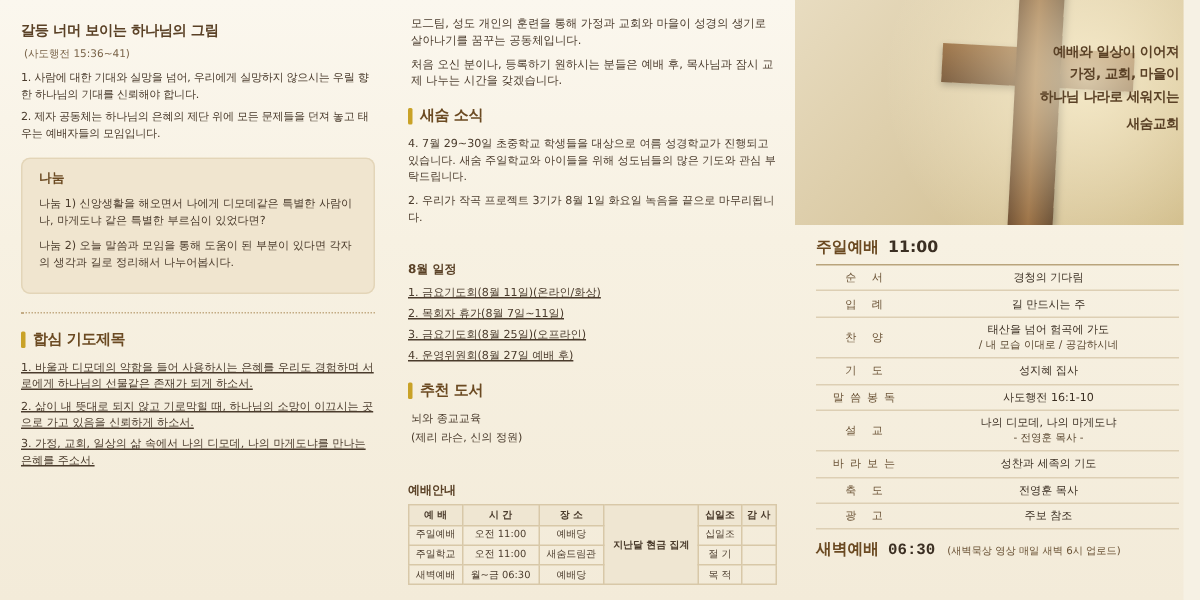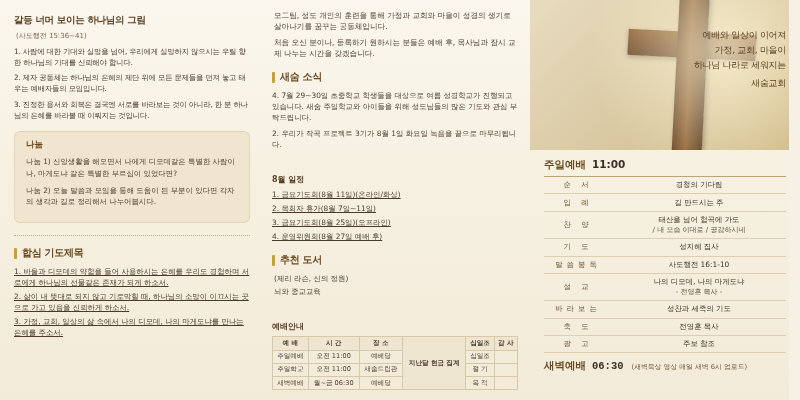--- a/index.html
+++ b/index.html
@@ -58,21 +58,21 @@
   .cross-area:after{content:"";position:absolute;inset:0;
     background:radial-gradient(circle at 72% 35%,rgba(255,245,215,.75),rgba(255,245,215,0) 62%);}
   .cross{position:absolute;right:26px;top:-14px;width:150px;height:165px;}
   .cross .v{position:absolute;left:52px;top:0;width:30px;height:165px;
     background:linear-gradient(90deg,#5d3a1c,#8a5a2b 45%,#4a2c12);
     box-shadow:2px 0 5px rgba(0,0,0,.35);transform:rotate(3deg);}
   .cross .h{position:absolute;left:4px;top:46px;width:128px;height:26px;
     background:linear-gradient(180deg,#8a5a2b,#5d3a1c);
     box-shadow:0 2px 5px rgba(0,0,0,.3);transform:rotate(3deg);}
   .hero-txt{position:absolute;right:14px;top:28px;text-align:right;z-index:5;}
-  .hero-txt div{font-size:9px;color:#5a4126;line-height:1.65;font-weight:normal;letter-spacing:-0.3px;}
+  .hero-txt div{font-size:9px;color:#5a4126;line-height:1.65;font-weight:bold;letter-spacing:-0.3px;}
   .hero-name{font-size:17px;color:#7a4a12;font-weight:bold;margin-top:3px;letter-spacing:-0.5px;}
 
   .order{padding:8px 14px 0 14px;}
   .order-head{display:flex;align-items:baseline;gap:6px;margin-bottom:4px;}
   .order-head .t{font-size:10.5px;font-weight:bold;color:#6b4a22;}
   .order-head .time{font-size:10.5px;font-weight:bold;color:#3b2f23;}
   table.order-tbl{border-collapse:collapse;width:100%;font-size:7.4px;}
   table.order-tbl td{padding:3.2px 2px;border-bottom:1px solid #ddcfb4;color:#3b2f23;}
   table.order-tbl td.k{width:64px;text-align:center;letter-spacing:4px;color:#6b5336;}
   table.order-tbl td.v{text-align:center;}
@@ -89,21 +89,20 @@
 <body>
 
 <div class="page">
 
   <div class="col-left">
     <div class="sect-title">갈등 너머 보이는 하나님의 그림</div>
     <div class="sect-sub">(사도행전 15:36~41)</div>
 
     <p class="body">1. 사람에 대한 기대와 실망을 넘어, 우리에게 실망하지 않으시는 우릴 향한 하나님의 기대를 신뢰해야 합니다.</p>
     <p class="body">2. 제자 공동체는 하나님의 은혜의 제단 위에 모든 문제들을 던져 놓고 태우는 예배자들의 모임입니다.</p>
-    <p class="body">3. 진정한 용서와 회복은 결국엔 서로를 바라보는 것이 아니라, 한 분 하나님의 은혜를 바라볼 때 이뤄지는 것입니다.</p>
 
     <div class="shared-box">
       <h4>나눔</h4>
       <p>나눔 1) 신앙생활을 해오면서 나에게 디모데같은 특별한 사람이나, 마게도냐 같은 특별한 부르심이 있었다면?</p>
       <p>나눔 2) 오늘 말씀과 모임을 통해 도움이 된 부분이 있다면 각자의 생각과 길로 정리해서 나누어봅시다.</p>
     </div>
 
     <div class="dotted"></div>
 
     <div class="bar-title">합심 기도제목</div>
@@ -129,22 +128,22 @@
       <ol class="clean">
         <li>1. 금요기도회(8월 11일)(온라인/화상)</li>
         <li>2. 목회자 휴가(8월 7일~11일)</li>
         <li>3. 금요기도회(8월 25일)(오프라인)</li>
         <li>4. 운영위원회(8월 27일 예배 후)</li>
       </ol>
     </div>
 
     <div class="mid-block">
       <div class="bar-title">추천 도서</div>
+      <div class="book">뇌와 종교교육</div>
       <div class="book small">(제리 라슨, 신의 정원)</div>
-      <div class="book">뇌와 종교교육</div>
     </div>
 
     <div class="mid-block">
       <div class="mini-head">예배안내</div>
       <table class="svc">
         <tbody>
             <tr>
           <th>예 배</th>
           <th>시 간</th>
           <th>장 소</th>

